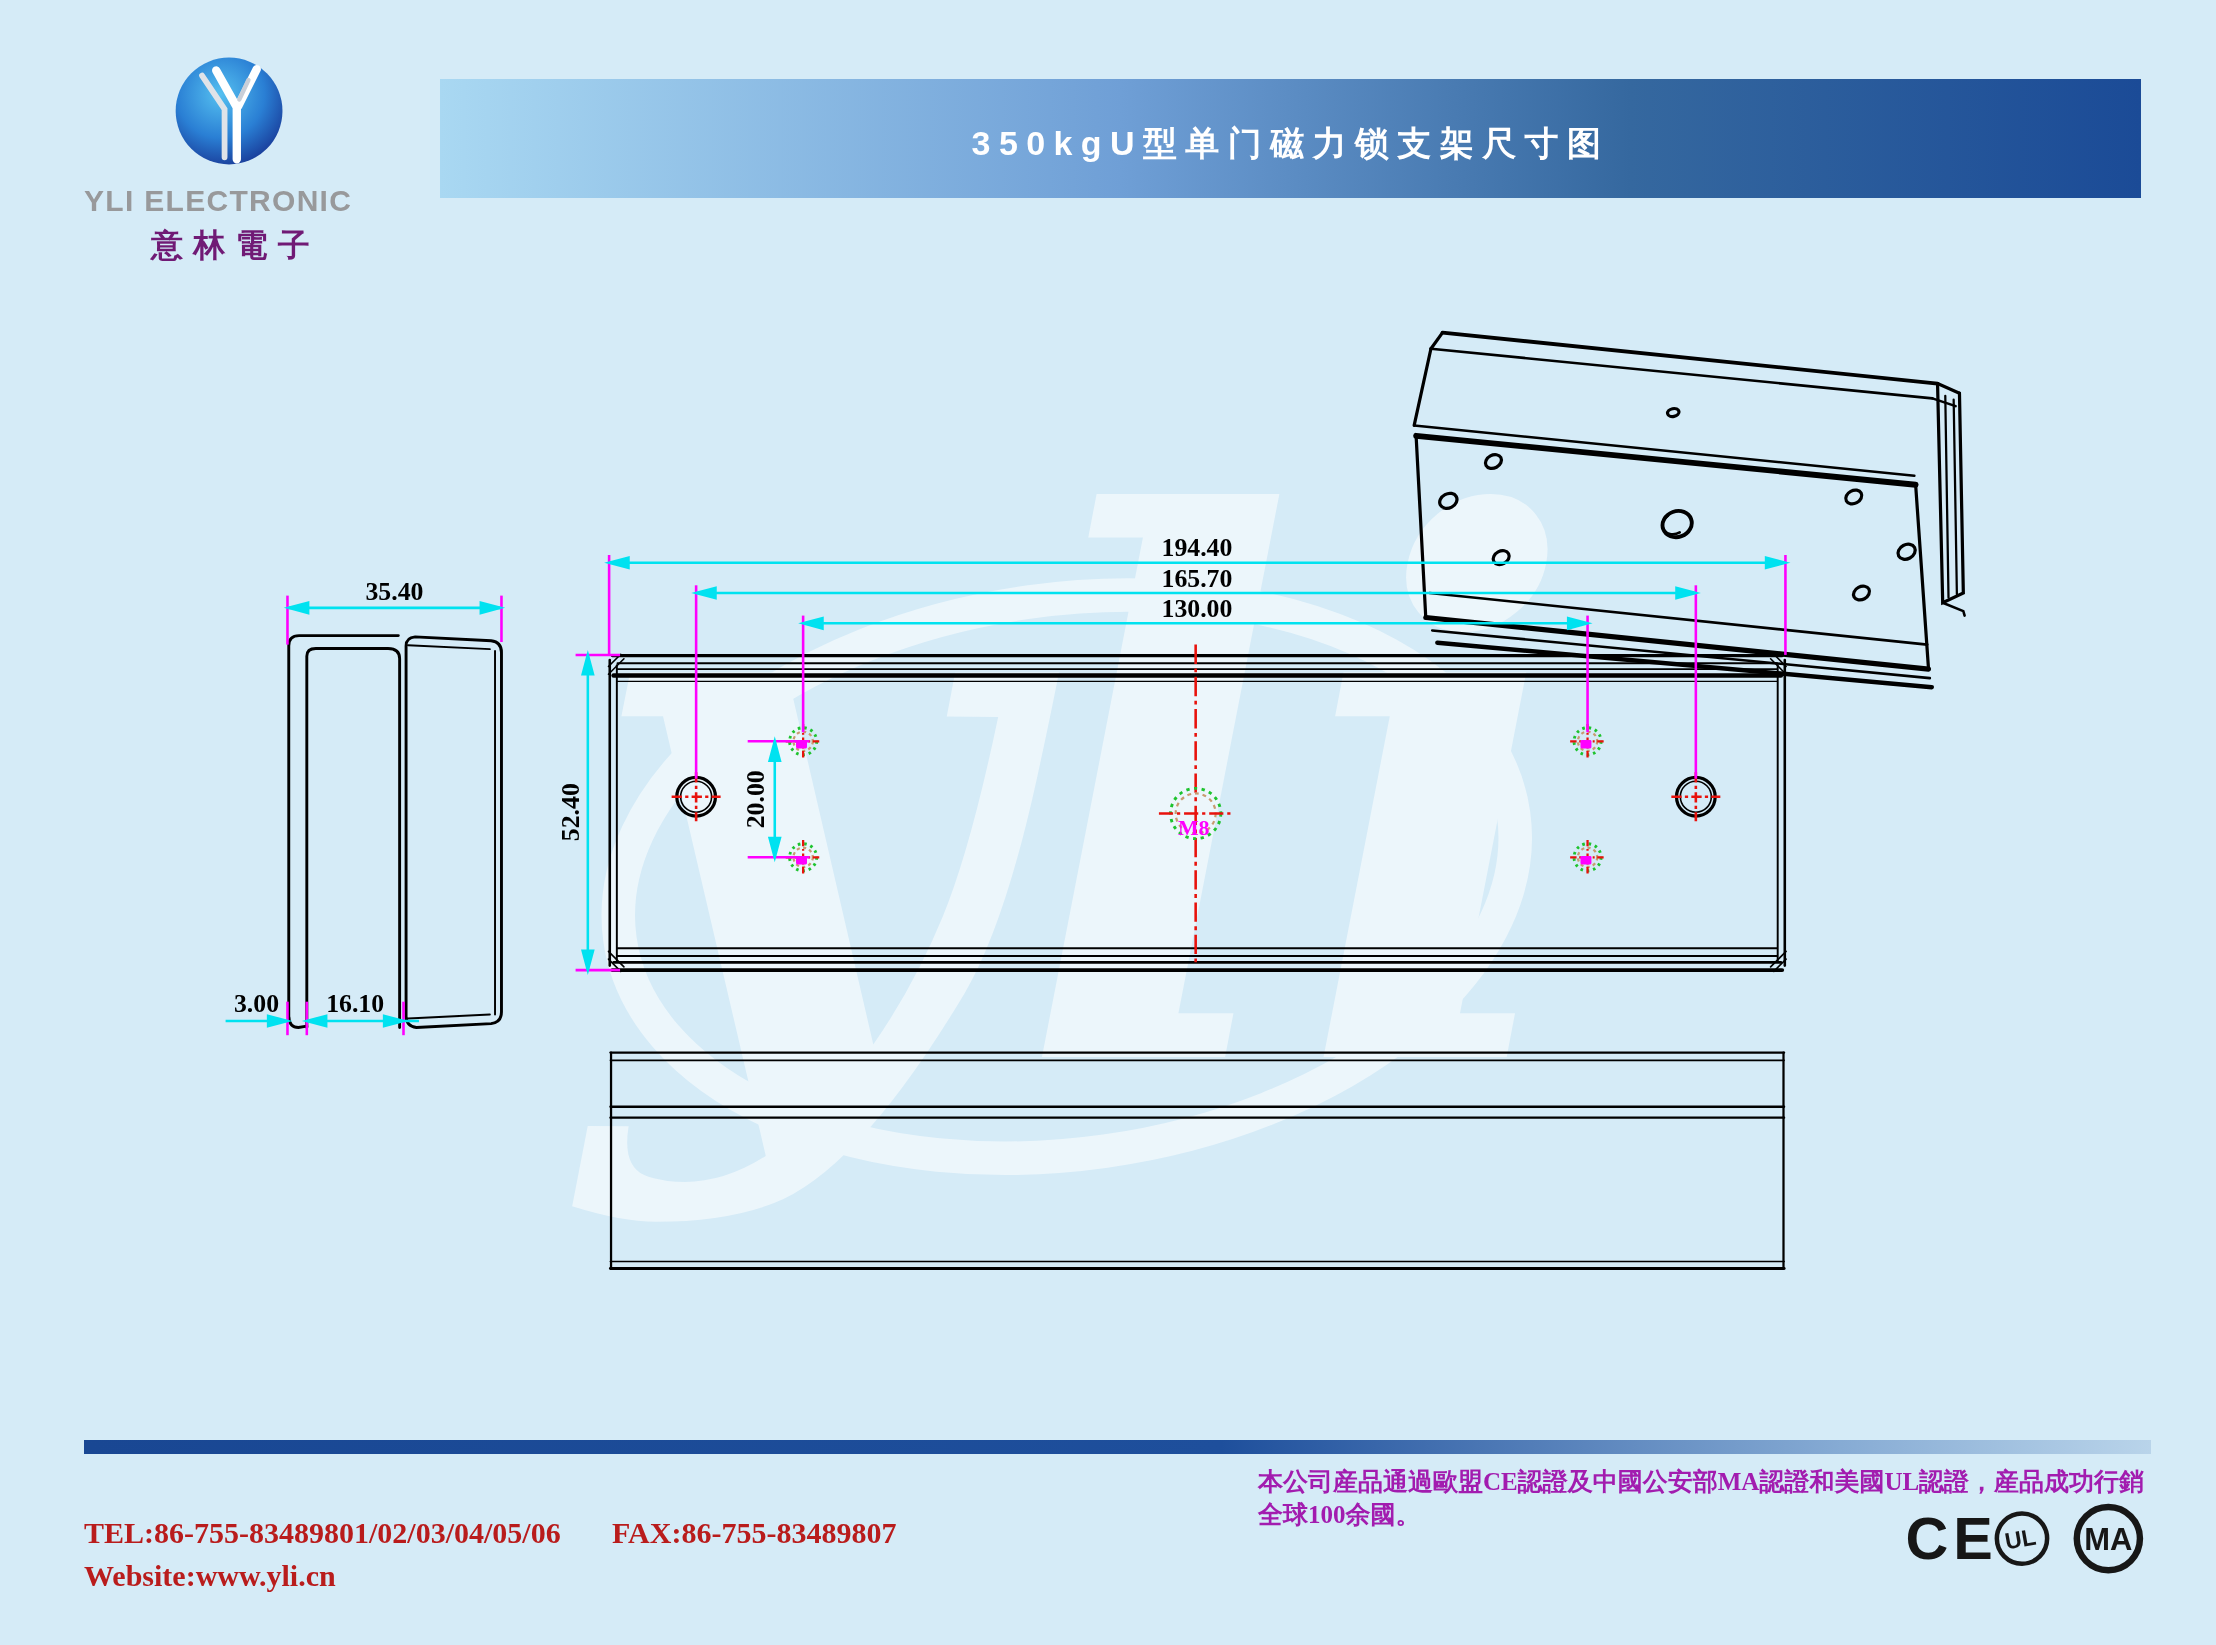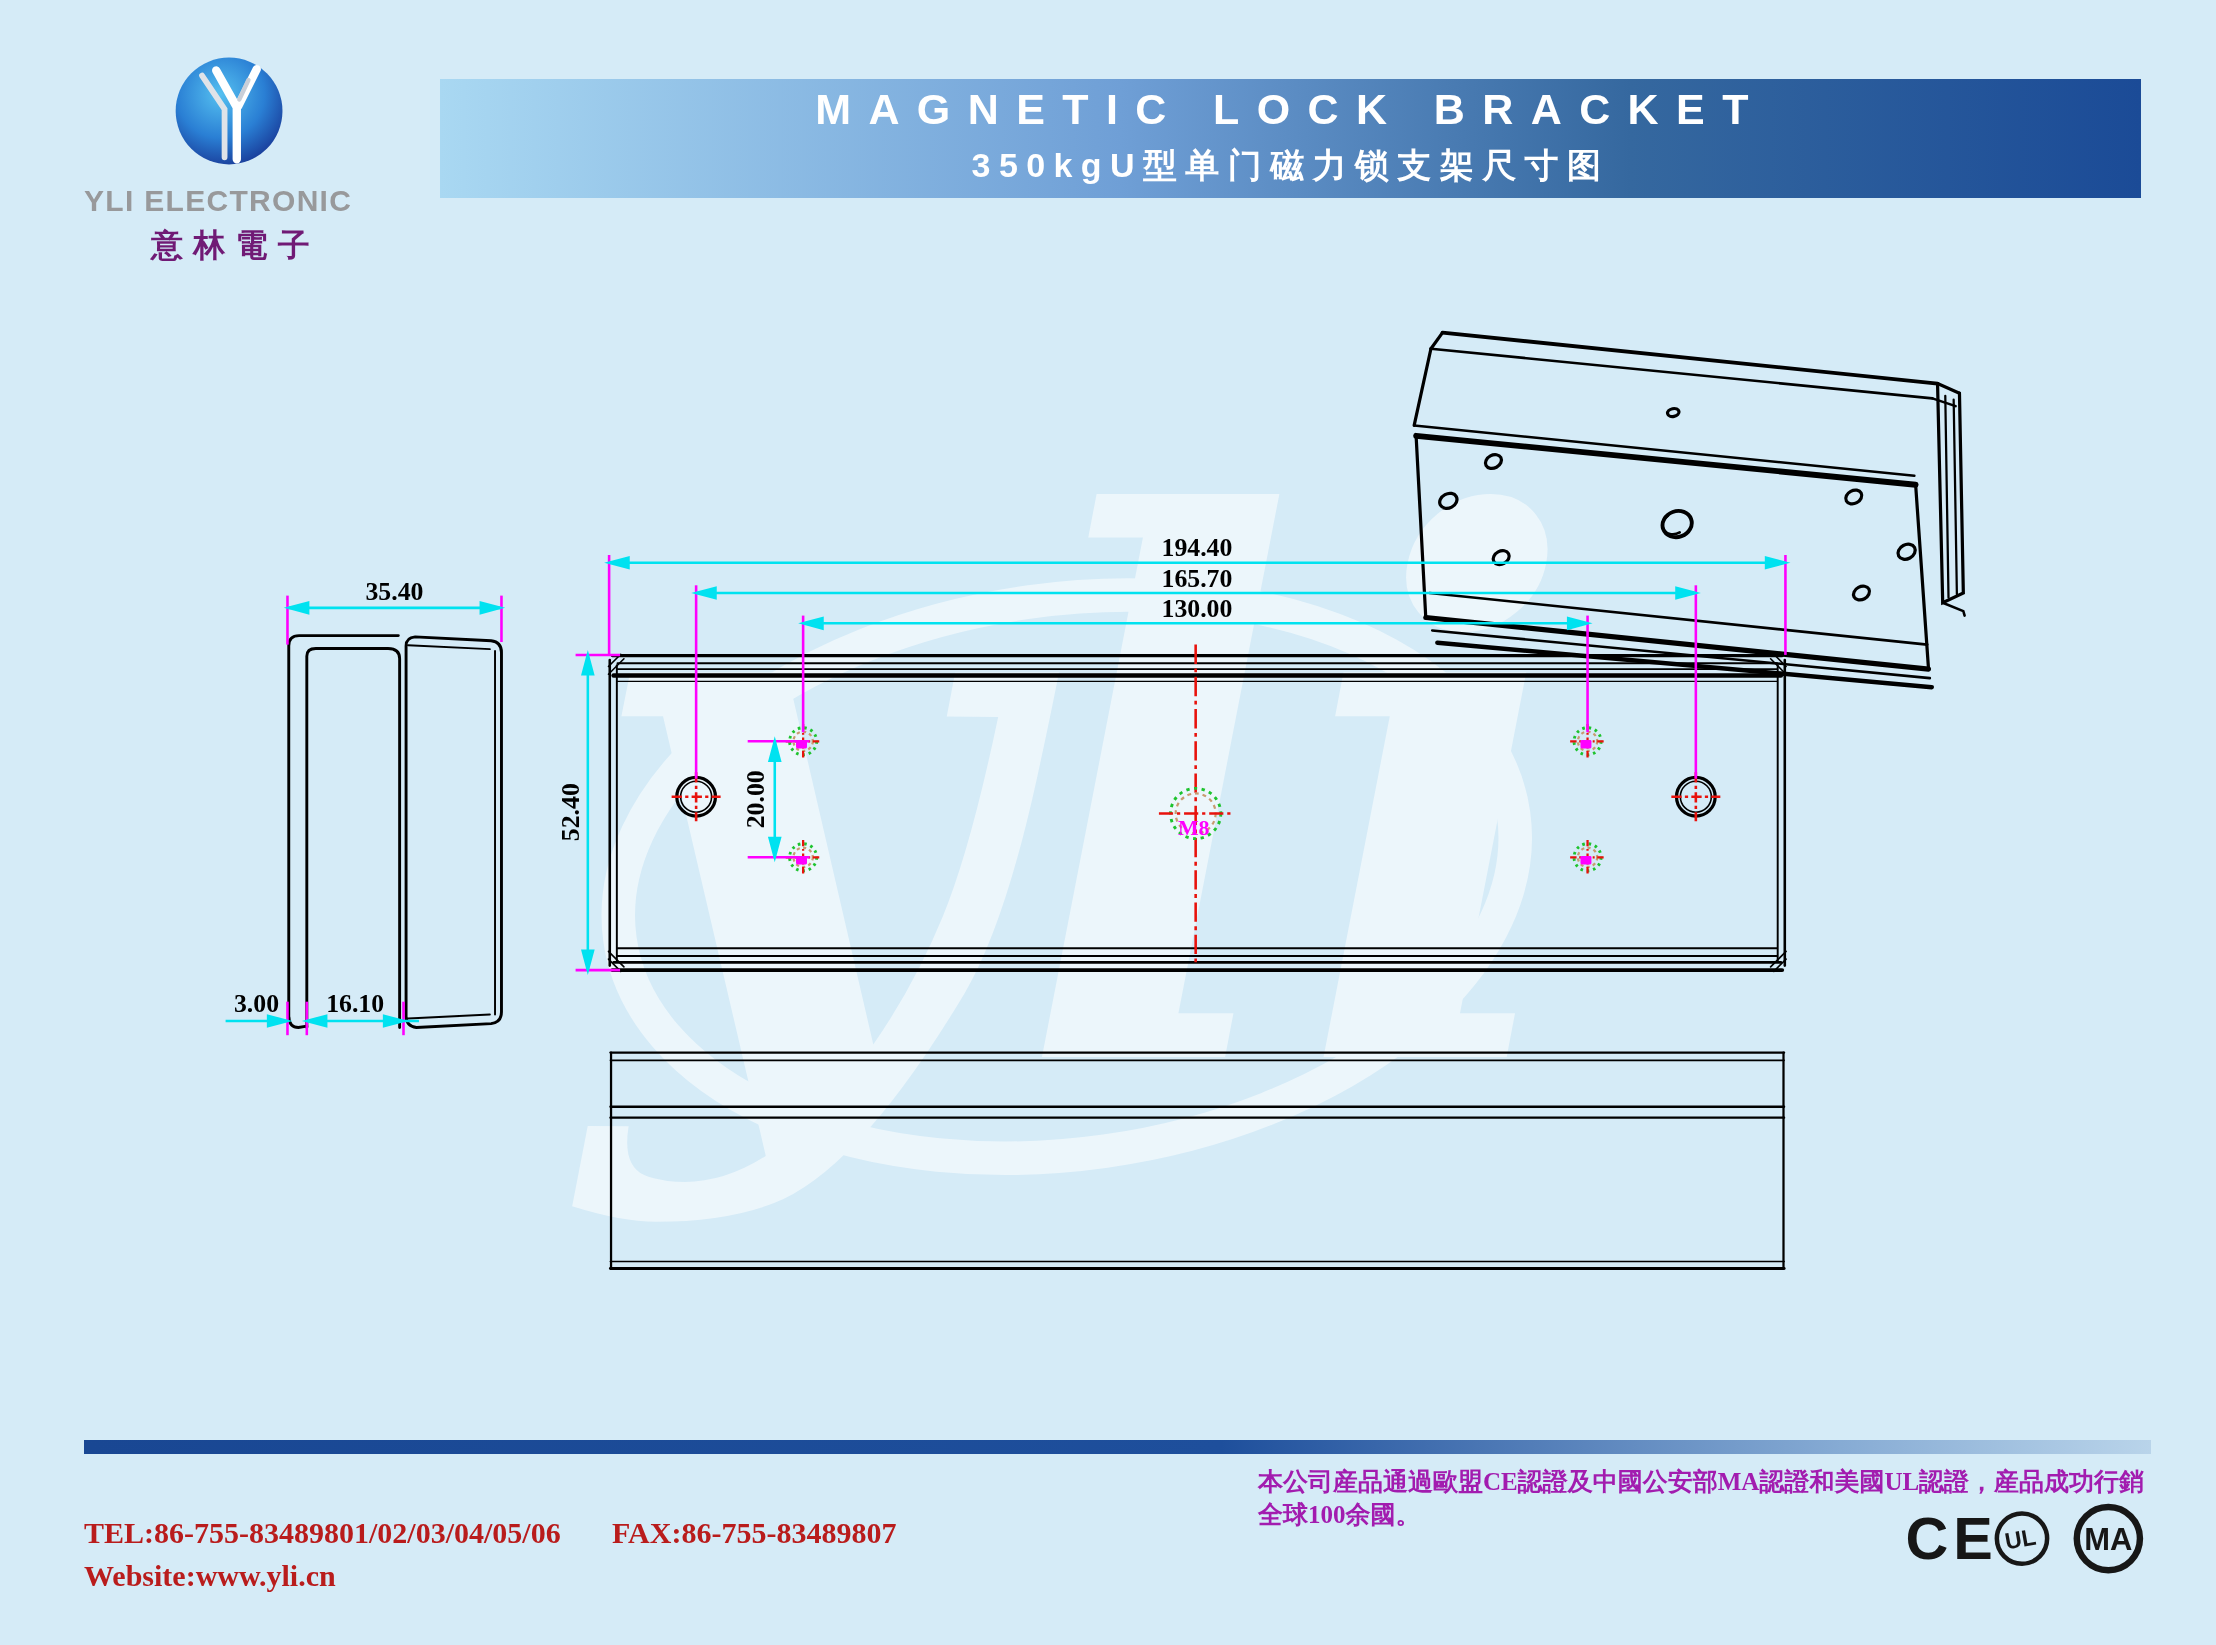--- a/index.html
+++ b/index.html
@@ -50,21 +50,20 @@
     <circle cx="225" cy="143" r="83" fill="url(#ball)"></circle>
     <path d="M183,88 L218,140 L218,215" fill="none" stroke="#dfe3e8" stroke-width="9" stroke-linecap="round"></path>
     <path d="M205,80 L237,137 L237,218" fill="none" stroke="#ffffff" stroke-width="13" stroke-linecap="round"></path>
     <path d="M268,78 L239,136" fill="none" stroke="#ffffff" stroke-width="13" stroke-linecap="round"></path>
     <path d="M255,95 L241,125" fill="none" stroke="#c9cfd8" stroke-width="7" stroke-linecap="round"></path>
   </svg>
   <div class="logo-name">YLI ELECTRONIC</div>
   <div class="logo-cn">意林電子</div>
 
   <div class="banner">
-    <div class="banner-title">MAGNETIC LOCK BRACKET</div>
     <div class="banner-sub">350kgU型单门磁力锁支架尺寸图</div>
   </div>
 
   <svg id="draw" viewBox="0 0 3438 2552">
 
     <g opacity="0.55">
       <ellipse cx="1655" cy="1360" rx="700" ry="430" fill="none" stroke="#ffffff" stroke-width="52" transform="rotate(-8 1655 1360)"></ellipse>
       <text class="wmtext" x="1680" y="1640" font-size="1150" fill="#ffffff" text-anchor="middle">yli</text>
     </g>
 

